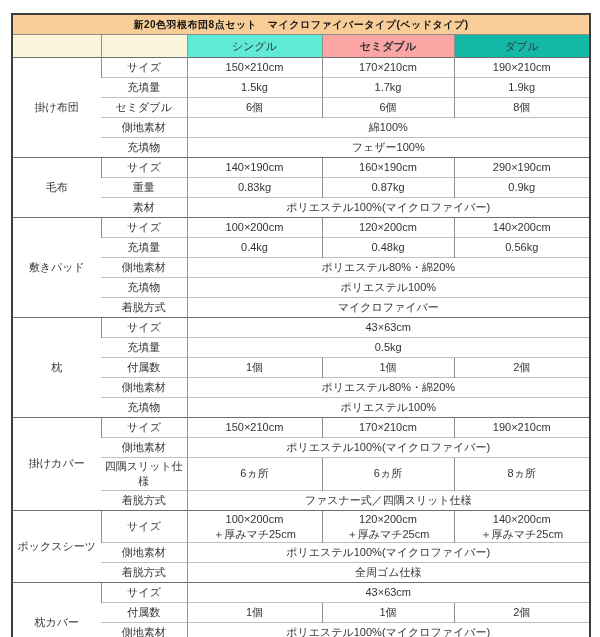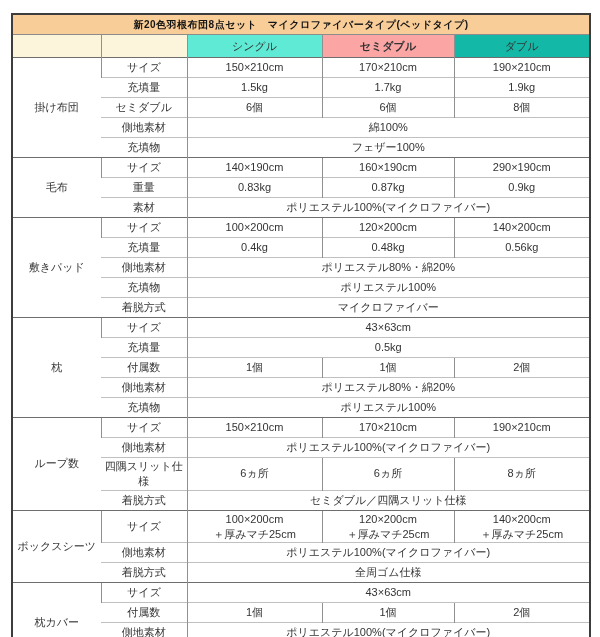--- a/index.html
+++ b/index.html
@@ -144,39 +144,39 @@
         </tr>
         <tr>
           <td class="lab">側地素材</td>
           <td colspan="3" class="val">ポリエステル80%・綿20%</td>
         </tr>
         <tr>
           <td class="lab">充填物</td>
           <td colspan="3" class="val">ポリエステル100%</td>
         </tr>
         <tr class="group-start">
-          <td class="cat" rowspan="4">ループ数</td>
+          <td class="cat" rowspan="4">掛けカバー</td>
           <td class="lab">サイズ</td>
           <td class="val">150×210cm</td>
           <td class="val">170×210cm</td>
           <td class="val">190×210cm</td>
         </tr>
         <tr>
           <td class="lab">側地素材</td>
           <td colspan="3" class="val">ポリエステル100%(マイクロファイバー)</td>
         </tr>
         <tr>
           <td class="lab">四隅スリット仕様</td>
           <td class="val">6ヵ所</td>
           <td class="val">6ヵ所</td>
           <td class="val">8ヵ所</td>
         </tr>
         <tr>
           <td class="lab">着脱方式</td>
-          <td colspan="3" class="val">セミダブル／四隅スリット仕様</td>
+          <td colspan="3" class="val">ファスナー式／四隅スリット仕様</td>
         </tr>
         <tr class="group-start">
           <td class="cat" rowspan="3">ボックスシーツ</td>
           <td class="lab">サイズ</td>
           <td class="val">100×200cm
 ＋厚みマチ25cm</td>
           <td class="val">120×200cm
 ＋厚みマチ25cm</td>
           <td class="val">140×200cm
 ＋厚みマチ25cm</td>

